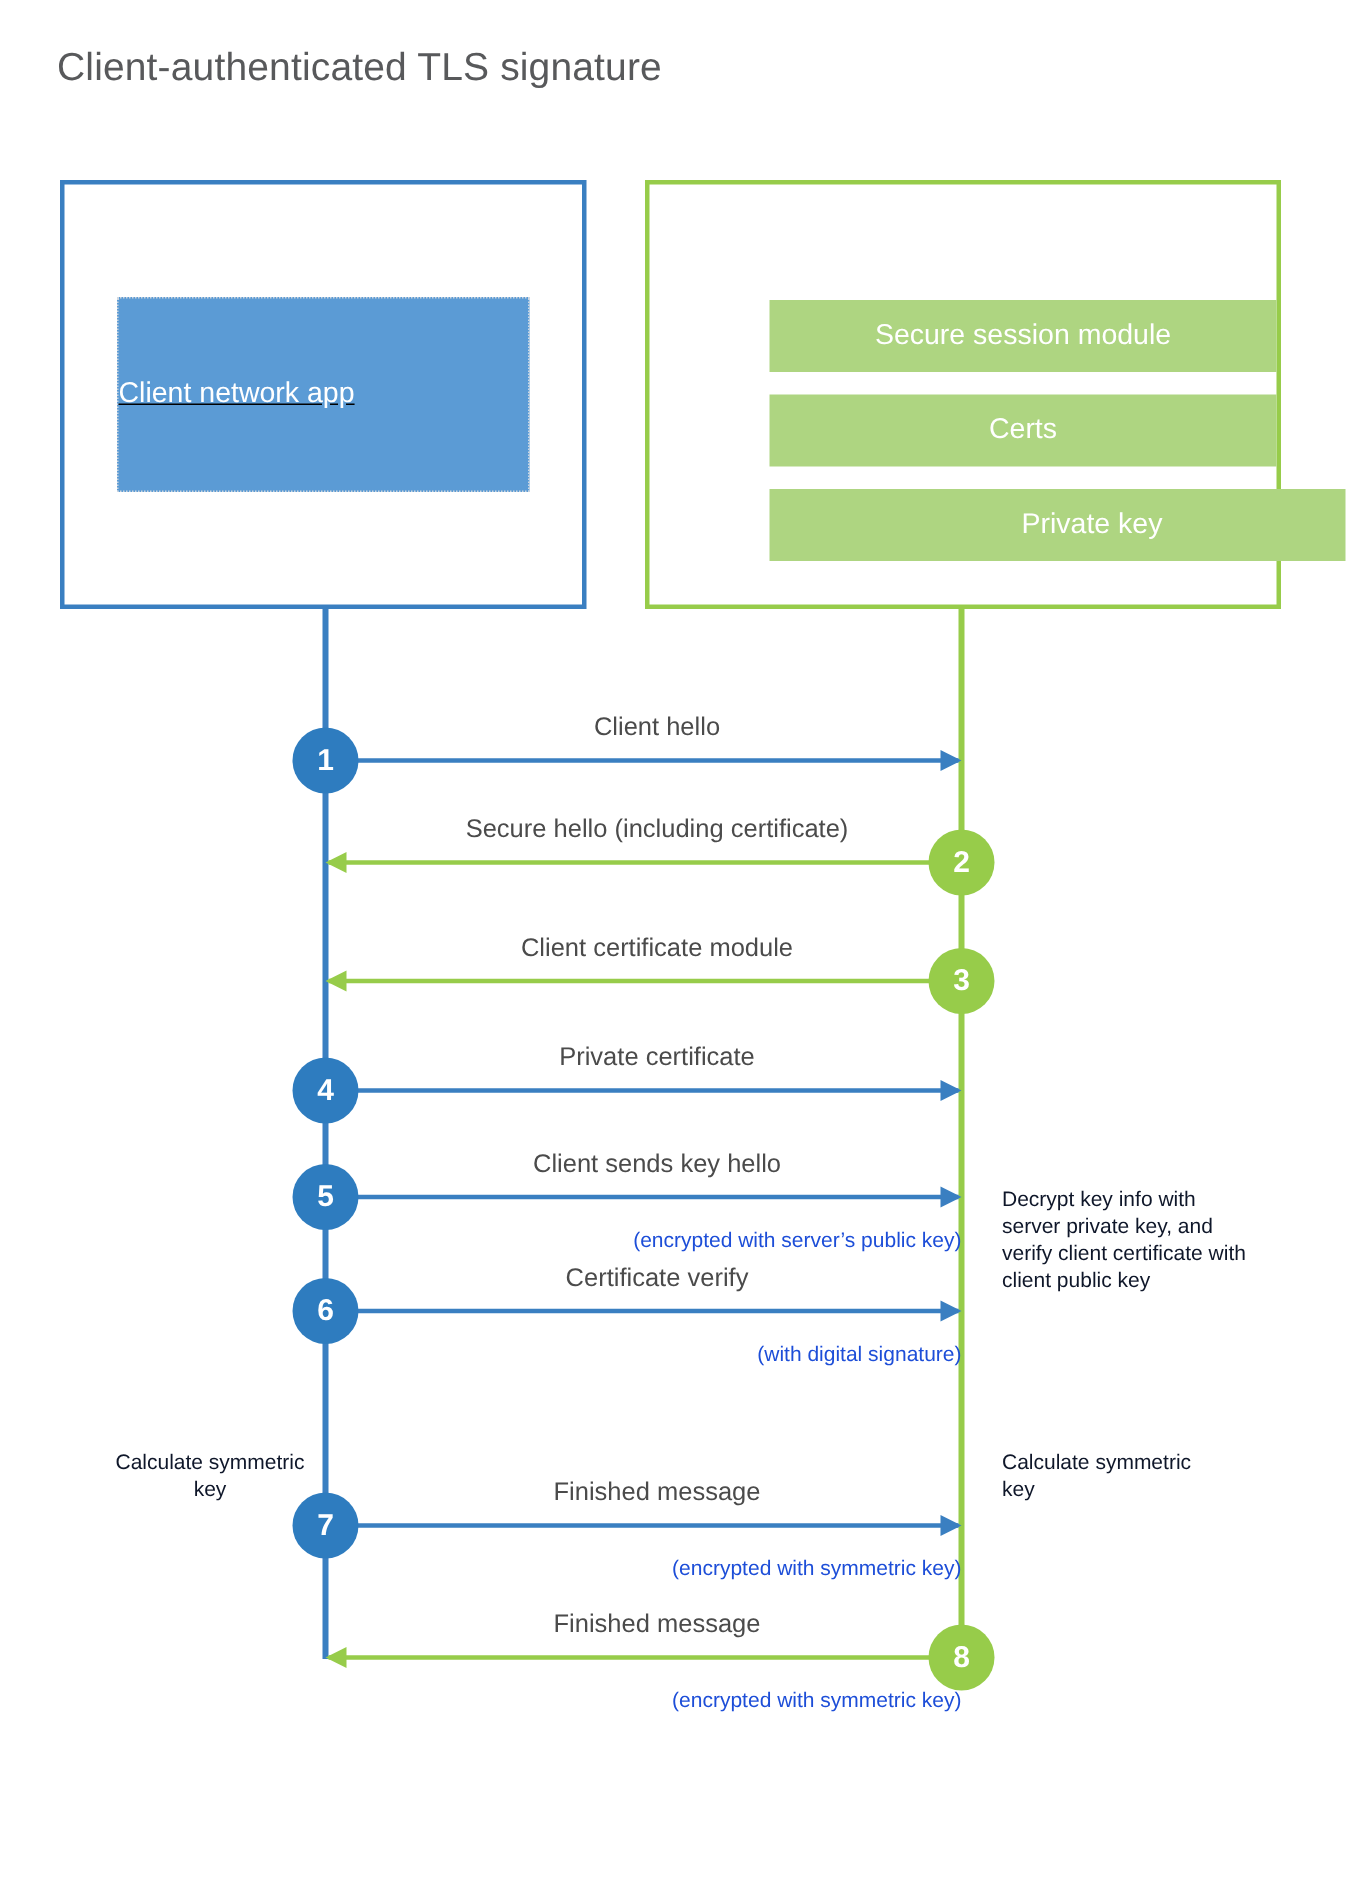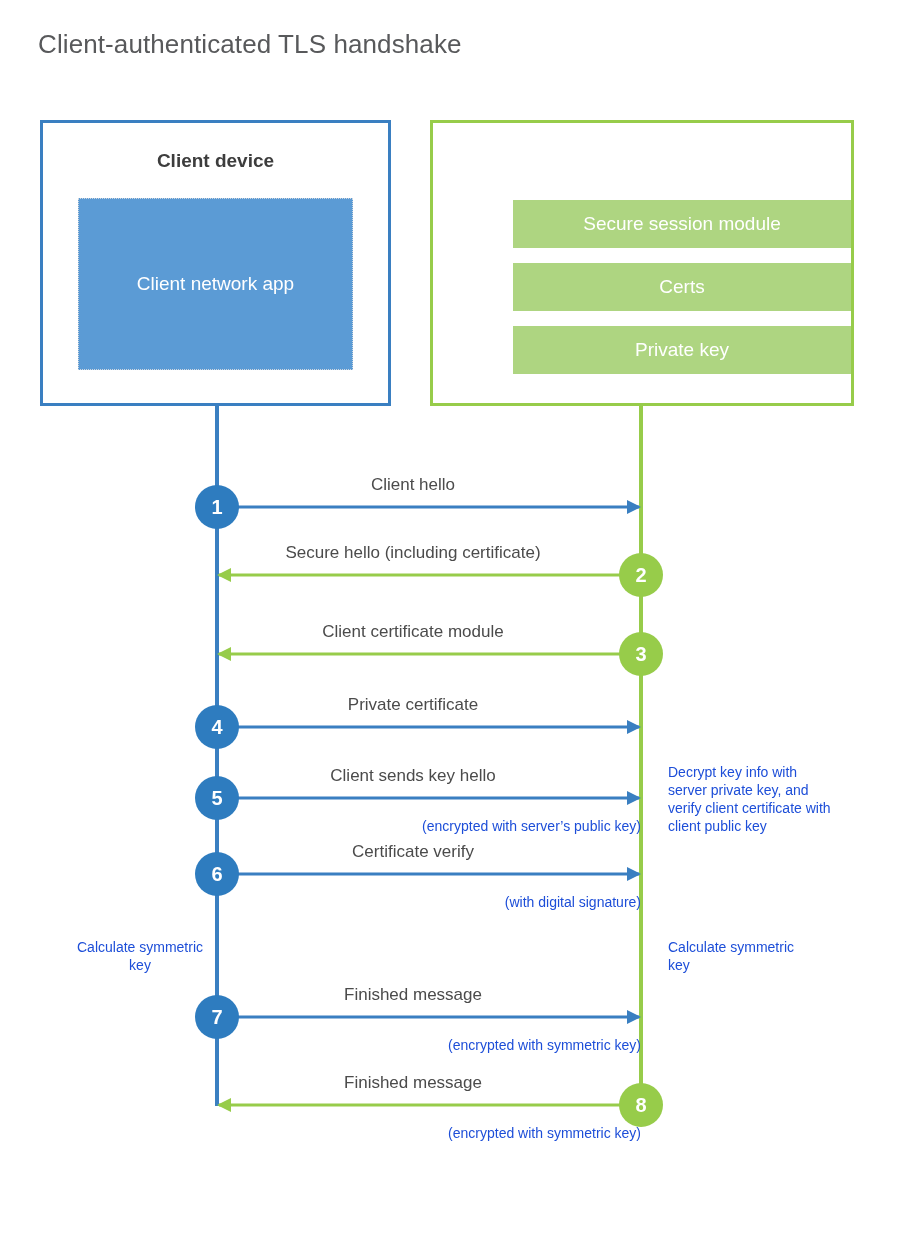--- a/index.html
+++ b/index.html
@@ -61,27 +61,28 @@
     font-weight: bold;
     color: #3d3d3d;
   }
 
   
   #client-app-block {
     position: absolute;
     left: 35px;
     top: 75px;
     width: 275px;
-    height: 172px;
+    height: 130px;
     background: #5b9bd5;
     border: 1px dotted #cfd7e0;
     box-sizing: border-box;
     display: flex;
     align-items: center;
-    justify-content: center;
+    justify-content: flex-start;
+    text-decoration: underline;
   }
   #client-app-block .app-label {
     color: #ffffff;
     font-size: 19px;
     line-height: 28px;
     text-align: center;
     font-weight: 400;
     max-width: 180px;
   }
 
@@ -95,21 +96,21 @@
     display: flex;
     align-items: center;
     justify-content: center;
     color: #ffffff;
     font-size: 19px;
     font-weight: 400;
     margin-left: 40px;
   }
   #server-bar-0 { top: 77px; }
   #server-bar-1 { top: 140px; }
-  #server-bar-2 { top: 203px; }
+  #server-bar-2 { top: 203px; padding-left: 46px; }
 
   
   .lifeline {
     position: absolute;
     width: 4px;
   }
   #client-lifeline {
     left: 215px;
     top: 406px;
     height: 700px;
@@ -132,21 +133,21 @@
   .msg .arrow-svg {
     position: absolute;
     left: 0;
     top: -12px;
     width: 900px;
     height: 24px;
     display: block;
   }
   .msg-label {
     position: absolute;
-    left: 201px;
+    left: 226px;
     width: 424px;
     text-align: center;
     font-size: 17px;
     color: #4b4b4b;
     top: -32px;
     white-space: nowrap;
   }
   .msg-sublabel {
     position: absolute;
     left: 217px;
@@ -174,21 +175,22 @@
   .step-circle.left  { left: 195px; }
   .step-circle.right { left: 619px; }
   .step-circle.blue  { background: #2e7cbf; }
   .step-circle.green { background: #97cc4a; }
 
   
   .side-note {
     position: absolute;
     font-size: 14px;
     line-height: 18px;
-    color: #1d4ed8;
+    color: #0f172a;
+    margin-top: 27px;
   }
   #note-client-calc {
     left: 75px;
     top: 938px;
     width: 130px;
     text-align: center;
   }
   #note-server-calc {
     left: 668px;
     top: 938px;
@@ -200,24 +202,23 @@
     top: 763px;
     width: 170px;
     text-align: left;
   }
 </style>
 </head>
 <body>
 
 <div id="stage">
 
-  <div id="page-title">Client-authenticated TLS handshake</div>
+  <div id="page-title">Client-authenticated TLS signature</div>
 
   <div id="client-box" class="actor-box">
-    <div class="actor-title">Client device</div>
     <div id="client-app-block">
       <span class="app-label">Client network app</span>
     </div>
   </div>
 
   <div id="server-box" class="actor-box">
     <div class="server-bar" id="server-bar-0">Secure session module</div>
     <div class="server-bar" id="server-bar-1">Certs</div>
     <div class="server-bar" id="server-bar-2">Private key</div>
   </div>

